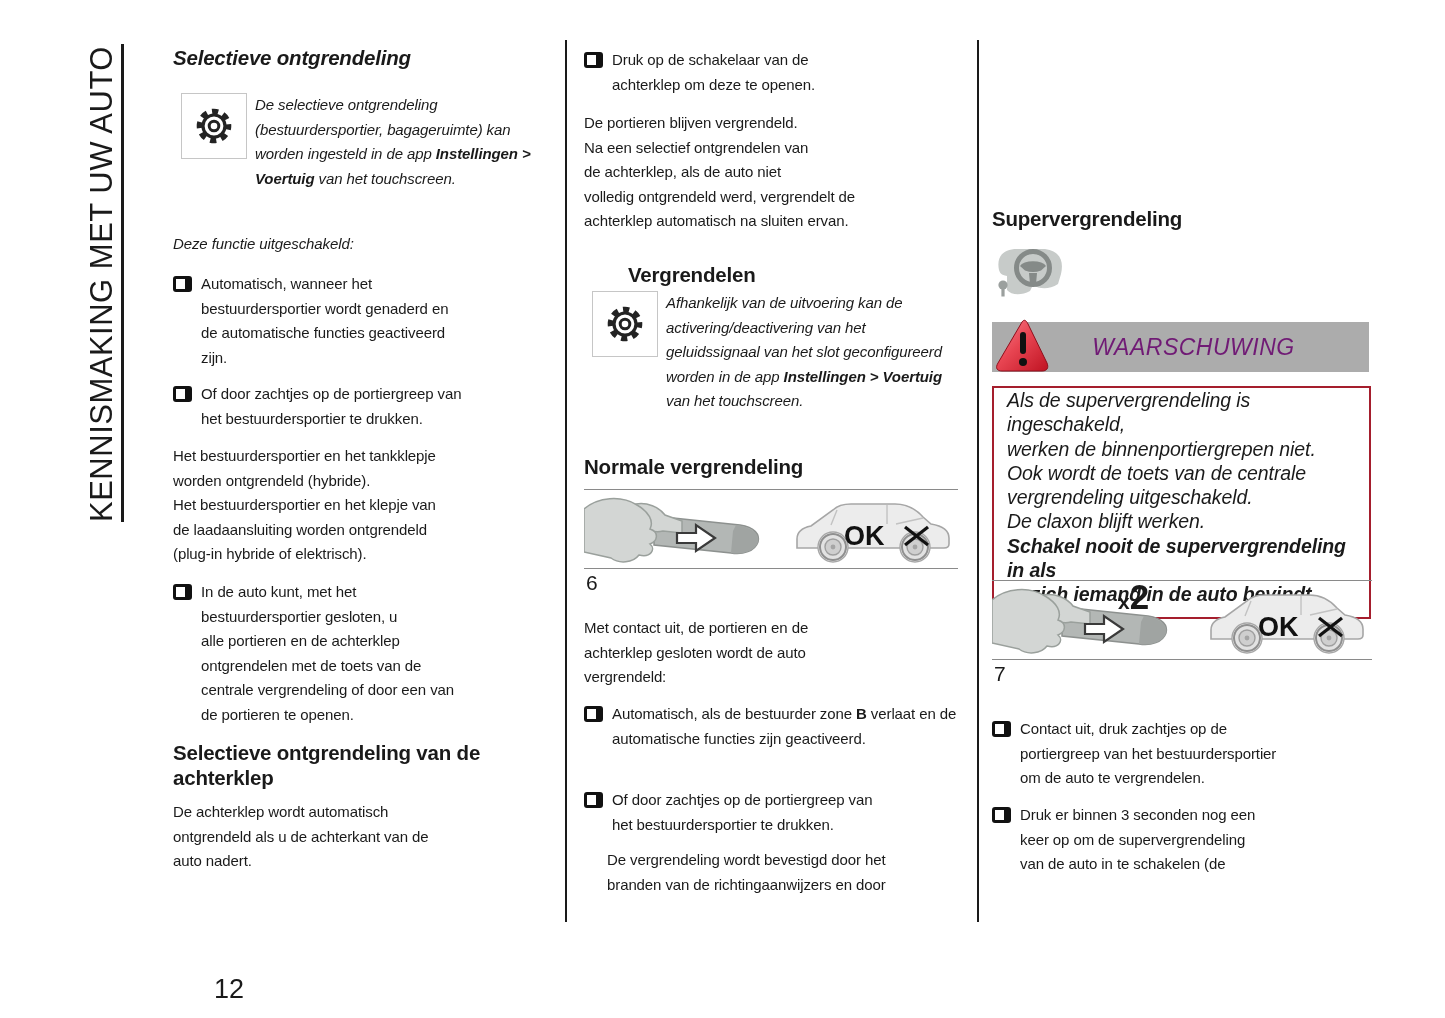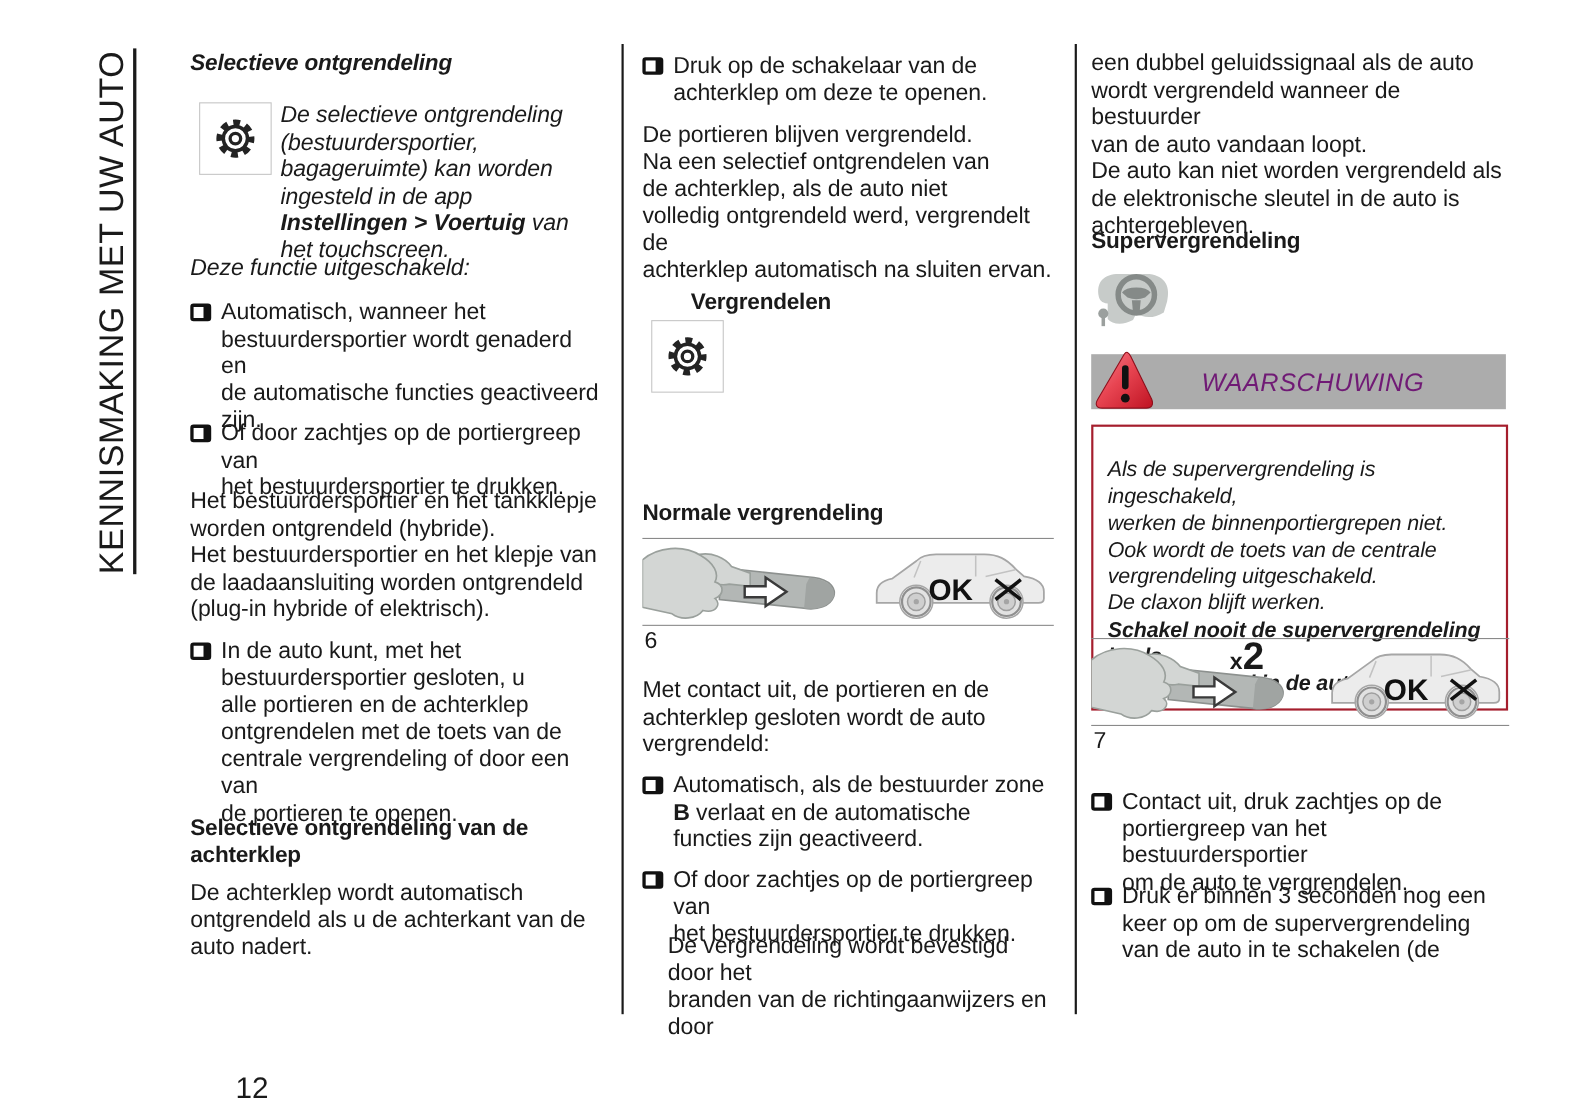--- a/index.html
+++ b/index.html
@@ -15,21 +15,21 @@
     writing-mode:vertical-rl;transform:rotate(180deg);
     font-size:31px;font-weight:500;letter-spacing:.5px;white-space:nowrap;
   }
   .side-rule{left:121px;top:44px;width:3px;height:478px;background:#1a1a1a;}
   .vdivider{top:40px;width:2px;height:882px;background:#1a1a1a;}
   .col{top:0;height:1018px;}
   .col1{left:173px;width:373px;}
   .col2{left:584px;width:374px;}
   .col3{left:992px;width:380px;}
   .h{font-size:20.5px;font-weight:700;letter-spacing:-.2px;line-height:25px;}
-  .body-t{font-size:21px;line-height:24.6px;letter-spacing:-.1px;}
+  .body-t{font-size:15px;line-height:24.6px;letter-spacing:-.1px;}
   [data-bind-lines]{white-space:pre-line;}
   p{margin:0;font-style:italic;}
   
   .bullet{display:flex;}
   .bx{
     flex:0 0 auto;width:19px;height:16px;box-sizing:border-box;
     border:3px solid #111;border-right-width:7px;border-radius:3px;
     margin:4px 9px 0 0;background:#fff;
   }
   
@@ -49,21 +49,21 @@
   .x2 .x2x{font-size:21px;font-weight:700;}
   .x2 .x2n{font-size:35px;font-weight:700;}
   
   .warn-banner{left:0;width:377px;height:50px;background:#acacac;}
   .warn-title{display:block;text-align:center;line-height:50px;color:#701a75;
     font-style:italic;font-size:23px;font-weight:500;letter-spacing:.5px;padding-left:26px;}
   .warn-tri{position:absolute;left:3px;top:-5px;}
   
   .red-box{
     left:0;width:379px;box-sizing:border-box;border:2px solid #a51e2d;background:#fff;
-    padding:27px 11px 10px 13px;font-style:italic;font-size:19.5px;line-height:24.3px;letter-spacing:-.1px;
+    padding:0 11px 10px 13px;font-style:italic;font-size:19.5px;line-height:24.3px;letter-spacing:-.1px;
   }
   .red-box .bold-part{font-weight:700;}
   .page-num{left:170px;top:974px;font-size:27px;font-weight:500;margin-left:44px;}
 </style>
 </head>
 <body>
 
 <div class="abs side-label" data-bind="sidebar.label">KENNISMAKING MET UW AUTO</div>
 <div class="abs side-rule"></div>
 
@@ -140,20 +140,21 @@
   <div class="abs h" style="top:262px;margin-left:44px;" data-bind="col2.heading1">Vergrendelen</div>
 
   <div class="abs note-row" style="top:291px;left:0;right:0;">
     <div class="icon-box">
       <svg width="42" height="42" viewBox="0 0 42 42">
         <circle cx="21" cy="21" r="14.5" fill="none" stroke="#232323" stroke-width="5.6" stroke-dasharray="6.2 5.2" stroke-dashoffset="2.5"></circle>
         <circle cx="21" cy="21" r="11" fill="none" stroke="#232323" stroke-width="3.2"></circle>
         <circle cx="21" cy="21" r="4.8" fill="none" stroke="#232323" stroke-width="3"></circle>
       </svg>
     </div>
+    <p class="note-text body-t"><span data-bind="col2.note.pre">Afhankelijk van de uitvoering kan de activering/deactivering van het geluidssignaal van het slot geconfigureerd worden in de app </span><span class="b" data-bind="col2.note.bold">Instellingen &gt; Voertuig</span><span data-bind="col2.note.post"> van het touchscreen.</span></p>
   </div>
 
   <div class="abs h" style="top:454px;" data-bind="col2.heading2">Normale vergrendeling</div>
 
   <div class="abs figure" style="top:489px;">
     <div class="fig-art">
       <svg width="186" height="74" viewBox="0 0 186 74" style="margin-left:0;">
         <path d="M70,24 L156,33 C171,35 176,43 174,50 C171,59 159,63 147,61 L70,53 Z" fill="#b3b7b5" stroke="#8d918f" stroke-width="1.5"></path>
         <path d="M152,33 C169,35 176,43 174,50 C171,59 159,63 147,61 L149,39 Z" fill="#a0a4a2"></path>
         <path d="M52,12 C63,10 75,15 81,23 L98,29 L98,41 L79,39 C70,41 61,38 57,31 Z" fill="#d3d6d4" stroke="#9aa09c" stroke-width="1.5"></path>
@@ -194,26 +195,20 @@
     <span class="bx"></span>
     <div class="body-t" data-bind-lines="col2.bullet3_lines">Of door zachtjes op de portiergreep van
 het bestuurdersportier te drukken.</div>
   </div>
 
   <div class="abs body-t" style="top:848px;margin-left:23px;" data-bind-lines="col2.para3_lines">De vergrendeling wordt bevestigd door het
 branden van de richtingaanwijzers en door</div>
 </div>
 
 <div class="abs col col3">
-  <div class="abs body-t" style="top:46px;" data-bind-lines="col3.para1_lines">een dubbel geluidssignaal als de auto
-wordt vergrendeld wanneer de bestuurder
-van de auto vandaan loopt.
-De auto kan niet worden vergrendeld als
-de elektronische sleutel in de auto is
-achtergebleven.</div>
 
   <div class="abs h" style="top:206px;" data-bind="col3.heading">Supervergrendeling</div>
 
   <svg class="abs" style="top:243px;left:0;" width="74" height="56" viewBox="0 0 74 56">
     <path d="M7,27 C4,13 12,6 25,6 L53,6 C68,8 72,18 69,31 L66,41 C57,47 47,46 41,42 L38,48 C29,53 19,52 15,47 L15,33 C9,32 8,30 7,27 Z" fill="#c7cbc9"></path>
     <circle cx="41" cy="25" r="16.5" fill="#c7cbc9" stroke="#858a88" stroke-width="5"></circle>
     <path d="M28,23 a13.5,6.5 0 0 1 26,0 l-5,4.5 a22 22 0 0 1 -16,0 Z" fill="#858a88"></path>
     <path d="M37,30 h8 l-1,11 a9 5 0 0 1 -6,0 Z" fill="#858a88"></path>
     <circle cx="11" cy="42" r="4.6" fill="#9ba09e"></circle>
     <rect x="9.4" y="44" width="3.2" height="9.5" fill="#9ba09e"></rect>

